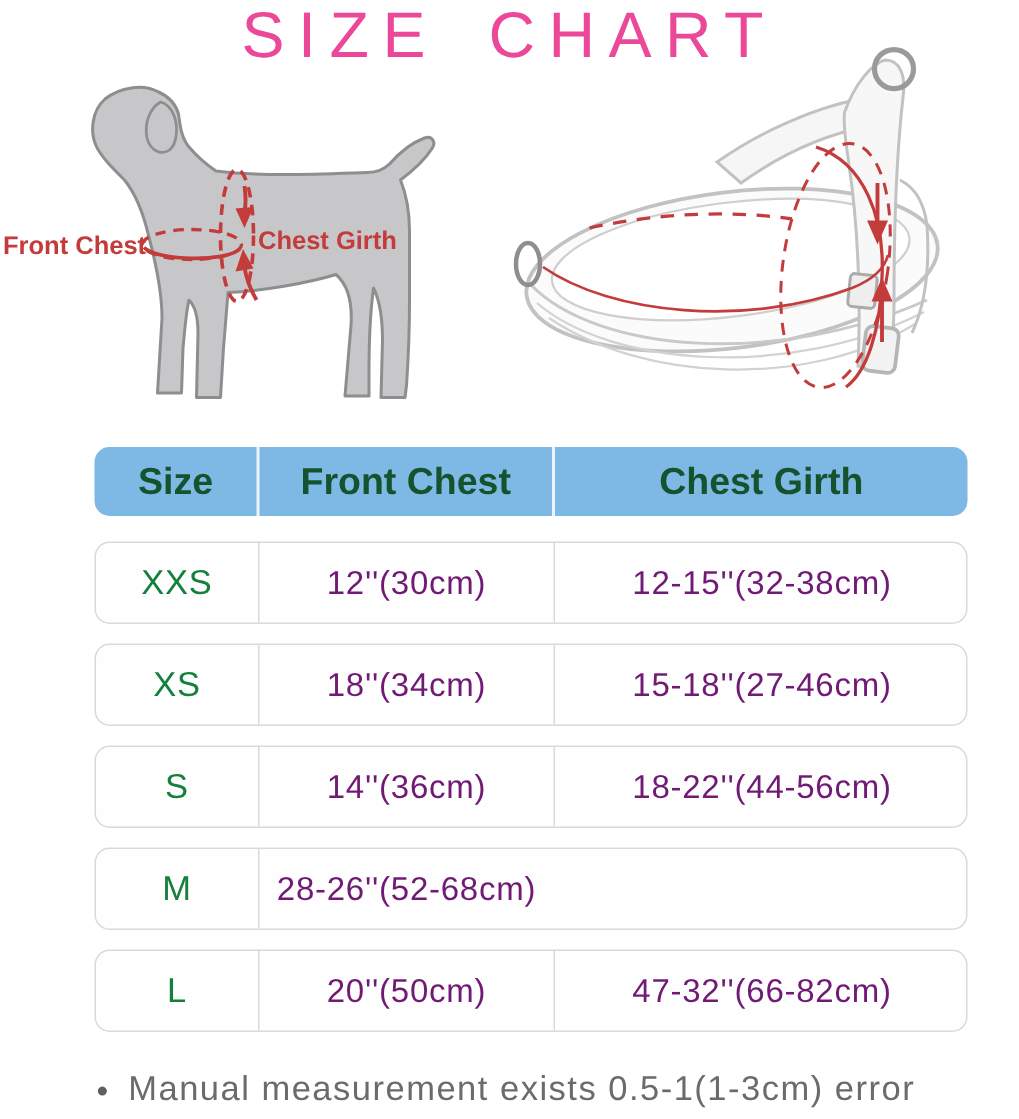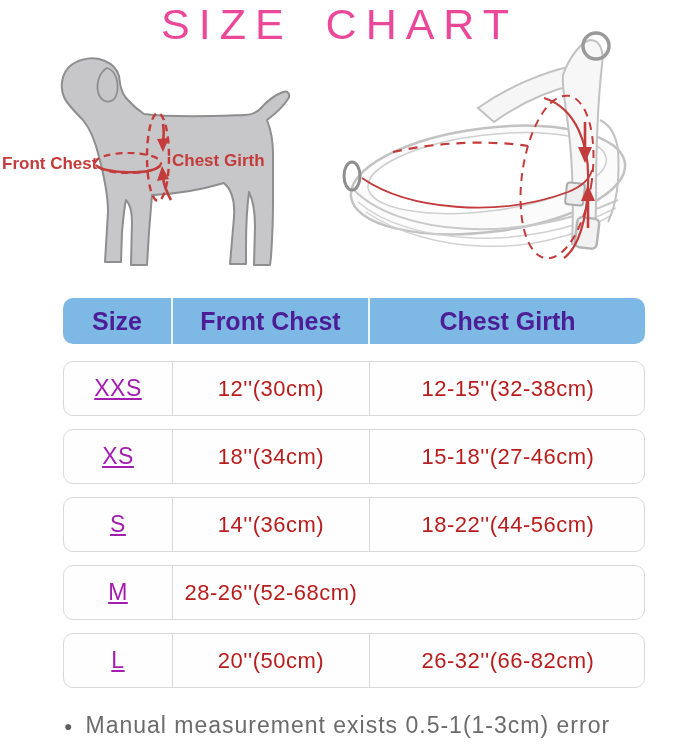--- a/index.html
+++ b/index.html
@@ -27,39 +27,39 @@
 
   
   .size-table { position:absolute; left:63px; top:298px; width:582px; }
   .t-header {
     display:grid; grid-template-columns:108px 197px 277px;
     height:46px; background:#7eb8e4; border-radius:10px;
     overflow:hidden;
   }
   .t-header .cell {
     display:flex; align-items:center; justify-content:center;
-    color:#4c1d95; font-weight:bold; font-size:25px;
+    color:#14532d; font-weight:bold; font-size:25px;
   }
   .t-header .cell + .cell { border-left:2px solid rgba(255,255,255,0.85); }
 
   .t-row {
     display:grid; grid-template-columns:108px 197px 277px;
     height:55px; box-sizing:border-box;
     background:#fefefe;
     border:1px solid #d9d9d9; border-radius:10px;
     margin-top:13px;
     overflow:hidden;
   }
   .t-row.first { margin-top:17px; }
   .t-row .cell {
     display:flex; align-items:center; justify-content:center;
-    font-size:22px; color:#b91c1c; letter-spacing:0.5px;
+    font-size:22px; color:#701a75; letter-spacing:0.5px;
   }
   .t-row .cell + .cell { border-left:1px solid #d9d9d9; }
-  .t-row .cell.size-cell { font-size:23px; color:#a21caf;text-decoration:underline; }
+  .t-row .cell.size-cell { font-size:23px; color:#15803d; }
 
   
   .footer-note {
     position:absolute; left:64px; top:712px;
     display:flex; align-items:center; gap:13px;
     color:#6b6b6b;
   }
   .footer-note .bullet { font-size:14px; line-height:14px; color:#5f5f5f; }
   .footer-note .note-text { font-size:23px; letter-spacing:1px; white-space:nowrap; }
 </style>
@@ -162,20 +162,20 @@
     <div class="cell">14''(36cm)</div>
     <div class="cell">18-22''(44-56cm)</div>
   </div>
   <div class="t-row">
     <div class="cell size-cell">M</div>
     <div class="cell">28-26''(52-68cm)</div>
   </div>
   <div class="t-row">
     <div class="cell size-cell">L</div>
     <div class="cell">20''(50cm)</div>
-    <div class="cell">26-32''(66-82cm)</div>
+    <div class="cell">47-32''(66-82cm)</div>
   </div>
 </div>
 
 <div class="footer-note">
   <span class="bullet">●</span>
   <span class="note-text">Manual measurement exists 0.5-1(1-3cm) error</span>
 </div>
 
 </body></html>

